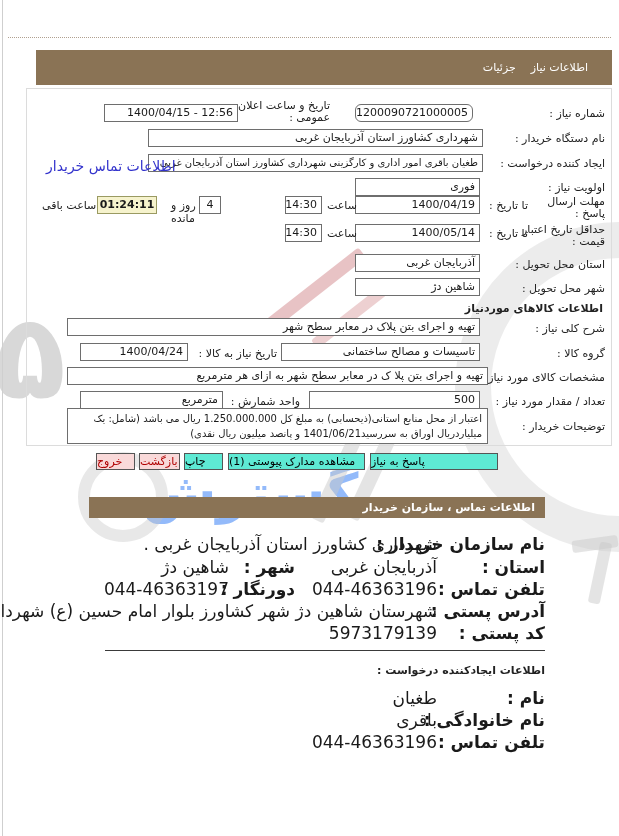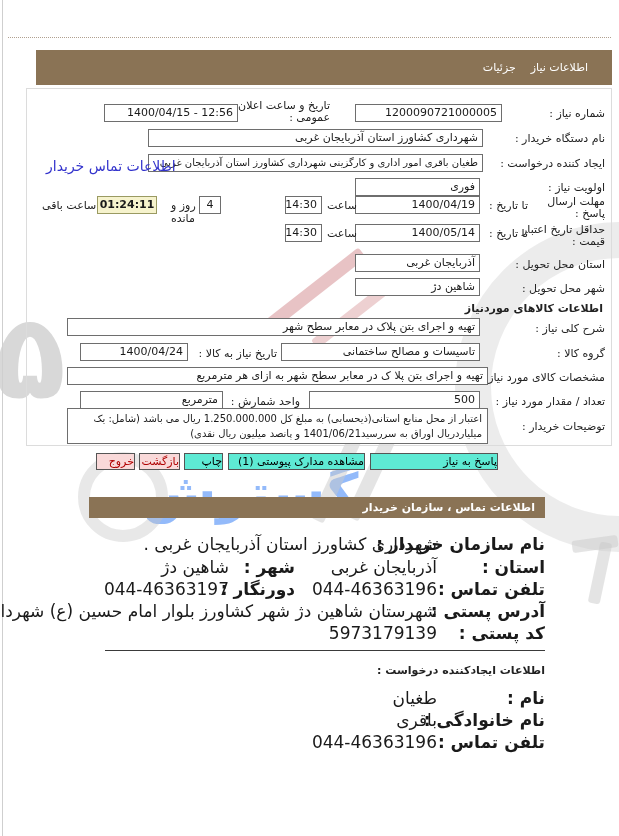--- a/index.html
+++ b/index.html
@@ -26,21 +26,21 @@
   .box { position:absolute; height:18px; border:1px solid #6e6e6e; background:#fff; font-size:11px;
          line-height:16px; padding:0 4px; overflow:hidden; white-space:nowrap; }
   .box.small { font-size:10px; }
   .box.center { text-align:center; }
   .box.multi { white-space:normal; line-height:15px; font-size:10px; padding:2px 5px; text-align:right; }
   .num { direction:ltr; unicode-bidi:isolate; }
   .countdown { position:absolute; height:18px; border:1px solid #9a9a62; background:#f6f3cd; font-weight:bold;
                text-align:center; line-height:16px; font-size:11px; }
   .link { position:absolute; color:#3333cc; font-size:14px; cursor:pointer; white-space:nowrap; }
   .btn { position:absolute; height:17px; border:1px solid #555; font-size:11px; line-height:15px;
-         text-align:right; cursor:pointer; white-space:nowrap; overflow:hidden; }
+         text-align:left; cursor:pointer; white-space:nowrap; overflow:hidden; }
   .btn.green { background:#5eead4; color:#000; }
   .btn.pink  { background:#f9d9d9; color:#b00000; }
   .secbar { position:absolute; background:#8a7355; color:#fff; font-weight:bold; font-size:11px;
             line-height:21px; padding-right:10px; }
   .bold { font-weight:bold; }
   .crow { position:absolute; right:74px; width:480px; white-space:nowrap; font-size:17px; }
   .clab { display:inline-block; width:108px; font-weight:bold; text-align:right; vertical-align:top; }
   .cval { display:inline-block; min-width:142px; text-align:right; vertical-align:top; }
   .clab2 { display:inline-block; width:66px; font-weight:bold; text-align:right; vertical-align:top; }
   .divider { position:absolute; border-top:1px solid #3a3a3a; }
@@ -65,21 +65,21 @@
   <div class="dotted" style="left:8px; top:37px; width:603px;"></div>
 
   <div class="tabbar" style="left:36px; top:50px; width:576px; height:35px;">
     <span class="tab">اطلاعات نیاز</span>
     <span class="tab">جزئیات</span>
   </div>
 
   <div class="panel" style="left:26px; top:88px; width:586px; height:358px;"></div>
 
   <span class="lbl" style="right:14px; top:107px;">شماره نیاز :</span>
-  <div class="box" style="left:355px; top:104px; width:147px;"><span class="num">1200090721000005</span></div>
+  <div class="box" style="left:355px; top:104px; width:118px;border-radius:6px;"><span class="num">1200090721000005</span></div>
   <div class="lbl lbl2" style="right:289px; top:100px;">
     <span style="display:block;">تاریخ و ساعت اعلان</span>
     <span style="display:block;">عمومی :</span>
   </div>
   <div class="box" style="left:104px; top:104px; width:134px;"><span class="num">1400/04/15 - 12:56</span></div>
 
   <span class="lbl" style="right:14px; top:132px;">نام دستگاه خریدار :</span>
   <div class="box" style="left:148px; top:129px; width:335px;"><span>شهرداری کشاورز استان آذربایجان غربی</span></div>
 
   <span class="lbl" style="right:14px; top:157px;">ایجاد کننده درخواست :</span>

